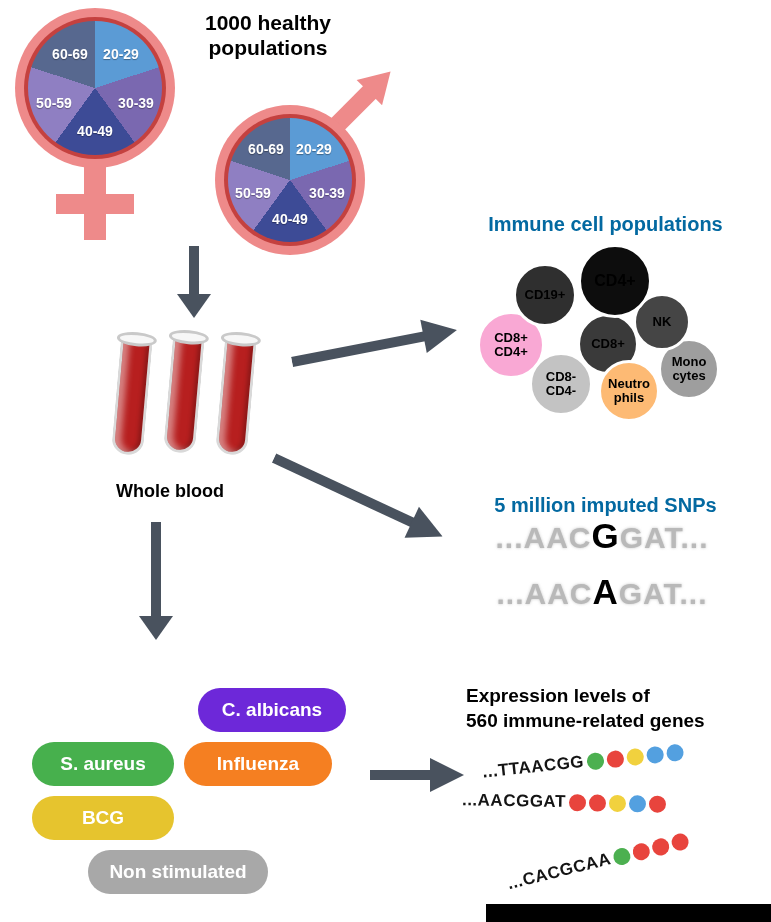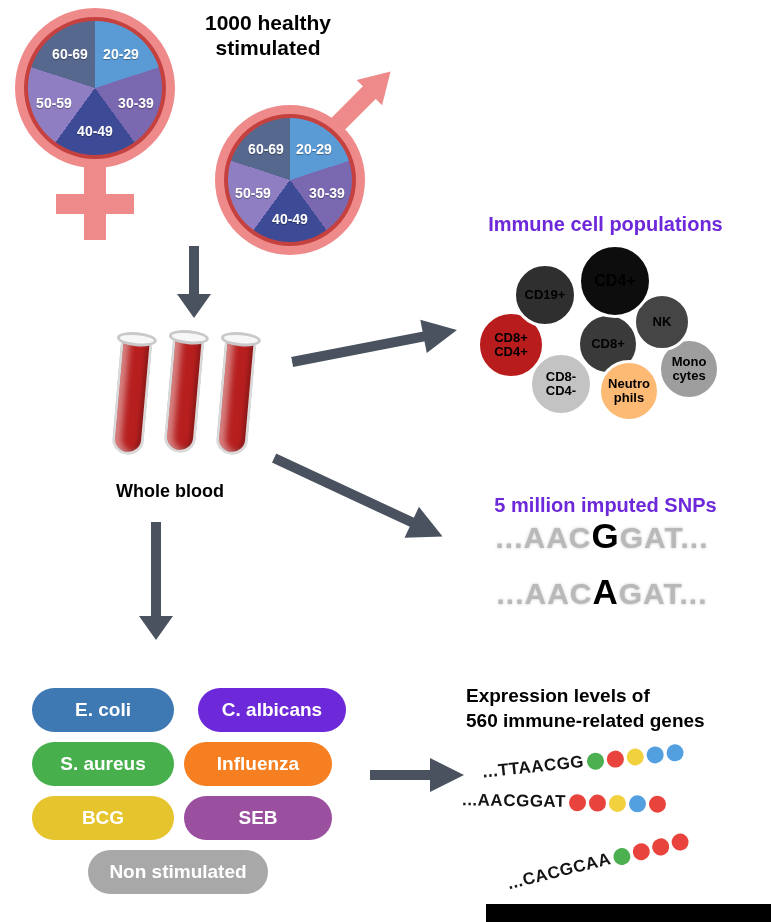--- a/index.html
+++ b/index.html
@@ -43,21 +43,21 @@
   .tube { position:absolute; width:40px; height:126px; transform:rotate(5deg); }
   .tube-glass { position:absolute; left:4px; top:9px; width:32px; height:114px;
                 border:3px solid #d9d9d9; border-top:none; border-radius:0 0 16px 16px;
                 box-shadow: inset 6px 0 6px rgba(255,255,255,.45), inset -3px 0 4px rgba(0,0,0,.25); }
   .tube-lip { position:absolute; left:0; top:0; width:40px; height:14px; background:#f7f7f7;
               border:3px solid #c9c9c9; border-radius:50%; }
   .blood-label { position:absolute; left:84px; top:481px; width:172px; text-align:center;
                  font-size:18px; font-weight:bold; color:#000; }
 
   
-  .section-title { position:absolute; text-align:center; font-weight:bold; font-size:20px; color:#6d28d9; }
+  .section-title { position:absolute; text-align:center; font-weight:bold; font-size:20px; color:#0369a1; }
   .cells-wrap { position:absolute; left:478px; top:248px; width:275px; height:190px; }
   .cell { position:absolute; border-radius:50%; border:3px solid #fff;
           display:flex; align-items:center; justify-content:center; text-align:center;
           font-weight:bold; font-size:13px; line-height:1.08; }
 
   
   .snp-line { position:absolute; left:452px; width:300px; text-align:center; font-weight:bold;
               font-size:30px; letter-spacing:1px; text-shadow:0 0 3px rgba(160,160,160,.6); }
   .snp-line .variant { font-size:35px; text-shadow:none; }
 
@@ -75,21 +75,21 @@
 
   .bottom-bar { position:absolute; left:486px; top:904px; width:285px; height:18px; background:#000; }
 </style>
 </head>
 <body>
 
 <div class="canvas">
 
   <div class="pop-title">
     <div>1000 healthy</div>
-    <div>stimulated</div>
+    <div>populations</div>
   </div>
 
   <div class="gender" style="left:15px; top:8px; width:180px; height:240px;">
     <div class="ring" style="left: 0px; top: 0px; width: 160px; height: 160px; background-color: rgb(238, 138, 138);"></div>
     <div class="ring" style="left: 9px; top: 9px; width: 142px; height: 142px; background-color: rgb(196, 65, 63);"></div>
     <div class="pie pie-lg" style="left: 13px; top: 13px; width: 134px; height: 134px; background: conic-gradient(rgb(91, 155, 213) 0deg, rgb(91, 155, 213) 72deg, rgb(122, 104, 176) 72deg, rgb(122, 104, 176) 144deg, rgb(61, 75, 150) 144deg, rgb(61, 75, 150) 216deg, rgb(143, 127, 194) 216deg, rgb(143, 127, 194) 288deg, rgb(87, 104, 143) 288deg, rgb(87, 104, 143) 360deg);">
       <span class="pie-label pl0">20-29</span>
       <span class="pie-label pl1">30-39</span>
       <span class="pie-label pl2">40-49</span>
       <span class="pie-label pl3">50-59</span>
@@ -144,44 +144,42 @@
     <polygon points="152,1 152,35 186,18"></polygon>
   </svg>
 
   <svg class="arrow-svg" style="left: 138px; top: 522px; fill: rgb(73, 82, 94);" width="36" height="120">
     <rect x="13" y="0" width="10" height="96"></rect>
     <polygon points="1,94 35,94 18,118"></polygon>
   </svg>
 
   <div class="section-title" style="left:458px; top:213px; width:295px;">Immune cell populations</div>
   <div class="cells-wrap">
-    <div class="cell" style="left: -1px; top: 63px; width: 68px; height: 68px; z-index: 1; background-color: #b91c1c;">CD8+ CD4+</div>
+    <div class="cell" style="left: -1px; top: 63px; width: 68px; height: 68px; z-index: 1; background-color: #f9a8d4;">CD8+ CD4+</div>
     <div class="cell" style="left: 35px; top: 15px; width: 64px; height: 64px; z-index: 2; background-color: rgb(47, 47, 47);">CD19+</div>
     <div class="cell" style="left: 155px; top: 45px; width: 58px; height: 58px; z-index: 3; background-color: rgb(69, 69, 69);">NK</div>
     <div class="cell" style="left: 180px; top: 90px; width: 62px; height: 62px; z-index: 2; background-color: rgb(158, 158, 158);">Mono cytes</div>
     <div class="cell" style="left: 100px; top: -4px; width: 74px; height: 74px; z-index: 5; font-size: 16px; background-color: rgb(13, 13, 13);">CD4+</div>
     <div class="cell" style="left: 99px; top: 65px; width: 62px; height: 62px; z-index: 4; background-color: rgb(58, 58, 58);">CD8+</div>
     <div class="cell" style="left: 51px; top: 104px; width: 64px; height: 64px; z-index: 3; background-color: rgb(195, 195, 195);">CD8- CD4-</div>
     <div class="cell" style="left: 120px; top: 112px; width: 62px; height: 62px; z-index: 4; background-color: #fdba74;">Neutro phils</div>
   </div>
 
   <div class="section-title" style="left:458px; top:494px; width:295px;">5 million imputed SNPs</div>
   <div class="snp-line" style="top: 516px; color: rgb(185, 185, 185);">
     <span>...AAC</span><span class="variant" style="color: rgb(0, 0, 0);">G</span><span>GAT...</span>
   </div>
   <div class="snp-line" style="top: 572px; color: rgb(185, 185, 185);">
     <span>...AAC</span><span class="variant" style="color: rgb(0, 0, 0);">A</span><span>GAT...</span>
   </div>
 
-  <div class="pill" style="left: 32px; top: 688px; width: 142px; background-color: rgb(62, 121, 180);">E. coli</div>
   <div class="pill" style="left: 198px; top: 688px; width: 148px; background-color: #6d28d9;">C. albicans</div>
   <div class="pill" style="left: 32px; top: 742px; width: 142px; background-color: rgb(71, 176, 77);">S. aureus</div>
   <div class="pill" style="left: 184px; top: 742px; width: 148px; background-color: rgb(245, 127, 33);">Influenza</div>
   <div class="pill" style="left: 32px; top: 796px; width: 142px; background-color: rgb(230, 196, 46);">BCG</div>
-  <div class="pill" style="left: 184px; top: 796px; width: 148px; background-color: rgb(155, 79, 159);">SEB</div>
   <div class="pill" style="left: 88px; top: 850px; width: 180px; background-color: rgb(168, 168, 168);">Non stimulated</div>
 
   <svg class="arrow-svg" style="left: 370px; top: 757px; fill: rgb(73, 82, 94);" width="94" height="36">
     <rect x="0" y="13" width="62" height="10"></rect>
     <polygon points="60,1 60,35 94,18"></polygon>
   </svg>
 
   <div class="expr-title">
     <div>Expression levels of</div>
     <div>560 immune-related genes</div>

